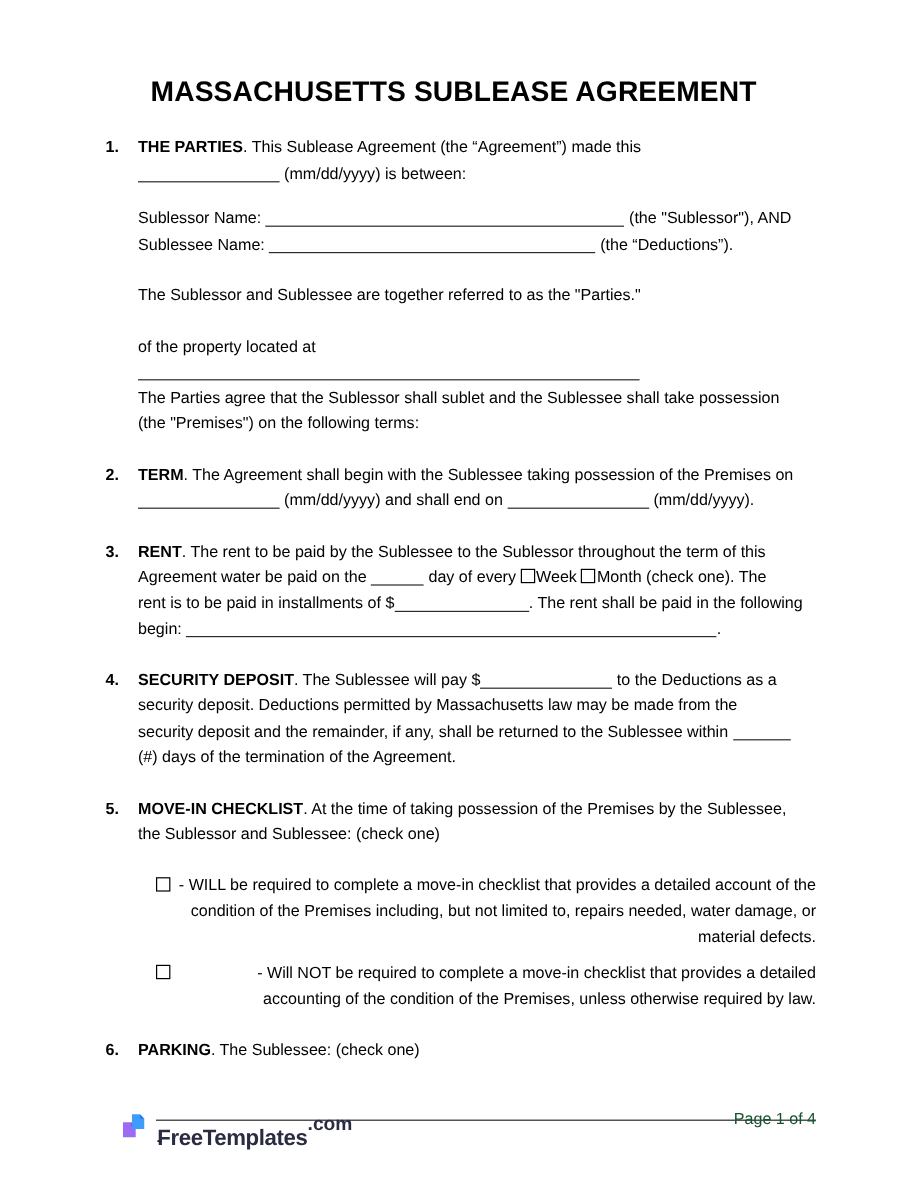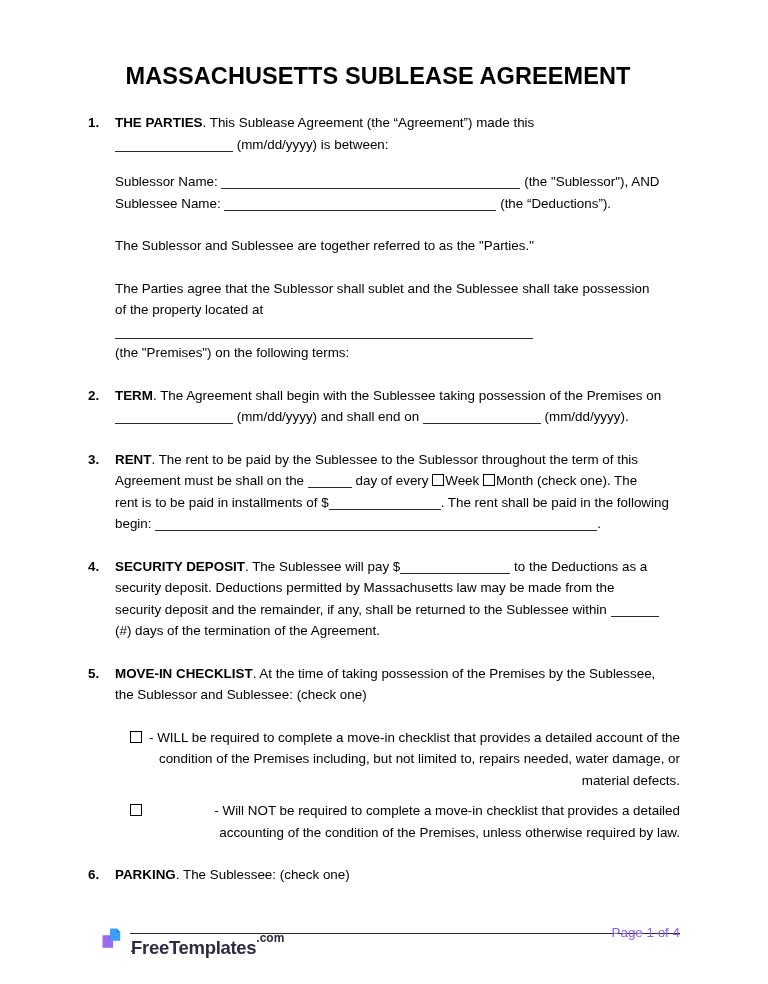--- a/index.html
+++ b/index.html
@@ -144,31 +144,31 @@
     flex: none;
   }
   .logo-text {
     font-size: 18.5px;
     font-weight: bold;
     color: #2b2c42;
     letter-spacing: -0.3px;
     margin-top: 20px;
   }
   .logo-tld {
-    font-size: 12px;
+    font-size: 16px;
     font-weight: bold;
     color: #2b2c42;
     letter-spacing: 0;
   }
   .page-num {
     position: absolute;
     right: 88px;
     top: 4px;
     font-size: 13.4px;
-    color: #8b5cf6;
+    color: #14532d;
   }
 </style>
 </head>
 <body>
 
 <div class="page">
 
   <div class="doc-title">MASSACHUSETTS SUBLEASE AGREEMENT</div>
 
   <div class="body-wrap">
@@ -197,25 +197,25 @@
       </div>
     </div>
 
     <div class="gap-lg"></div>
 
     <div class="indent">The Sublessor and Sublessee are together referred to as the "Parties."</div>
 
     <div class="gap-lg"></div>
 
     <div class="indent">
-      <div>The Parties agree that the Sublessor shall sublet and the Sublessee shall take possession</div>
       <div>
         <span>of the property located at</span>
         <span class="blank b-addr"></span>
       </div>
+      <div>The Parties agree that the Sublessor shall sublet and the Sublessee shall take possession</div>
       <div>(the "Premises") on the following terms:</div>
     </div>
 
     <div class="gap-lg"></div>
 
     <div class="clause">
       <span class="num">2.</span>
       <div class="clause-body">
         <span class="heading">TERM</span><span>. The Agreement shall begin with the Sublessee taking possession of the Premises on</span><br>
         <span class="blank b-date"></span>
@@ -224,21 +224,21 @@
         <span>(mm/dd/yyyy).</span>
       </div>
     </div>
 
     <div class="gap-lg"></div>
 
     <div class="clause">
       <span class="num">3.</span>
       <div class="clause-body">
         <span class="heading">RENT</span><span>. The rent to be paid by the Sublessee to the Sublessor throughout the term of this</span><br>
-        <span>Agreement must be shall on the</span>
+        <span>Agreement water be paid on the</span>
         <span class="blank b-day"></span>
         <span>day of every</span>
         <span class="cbx"></span><span>Week</span>
         <span class="cbx"></span><span>Month</span>
         <span>(check one). The</span><br>
         <span>rent is to be paid in installments of $</span><span class="blank b-money"></span><span>. The rent shall be paid in the following</span><br>
         <span>begin:</span>
         <span class="blank b-manner"></span><span>.</span>
       </div>
     </div>

